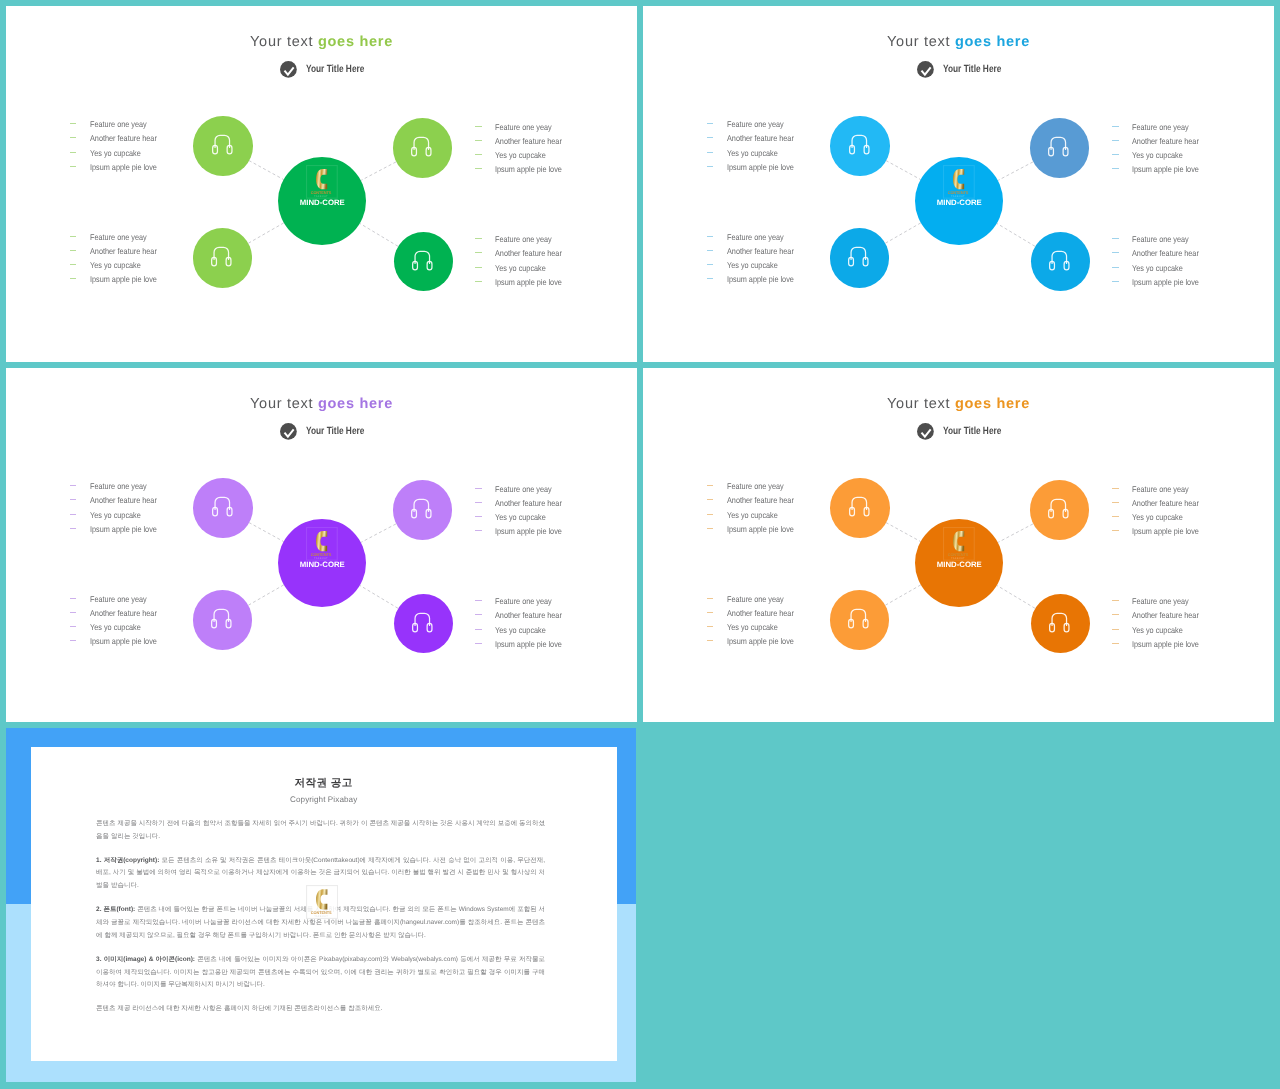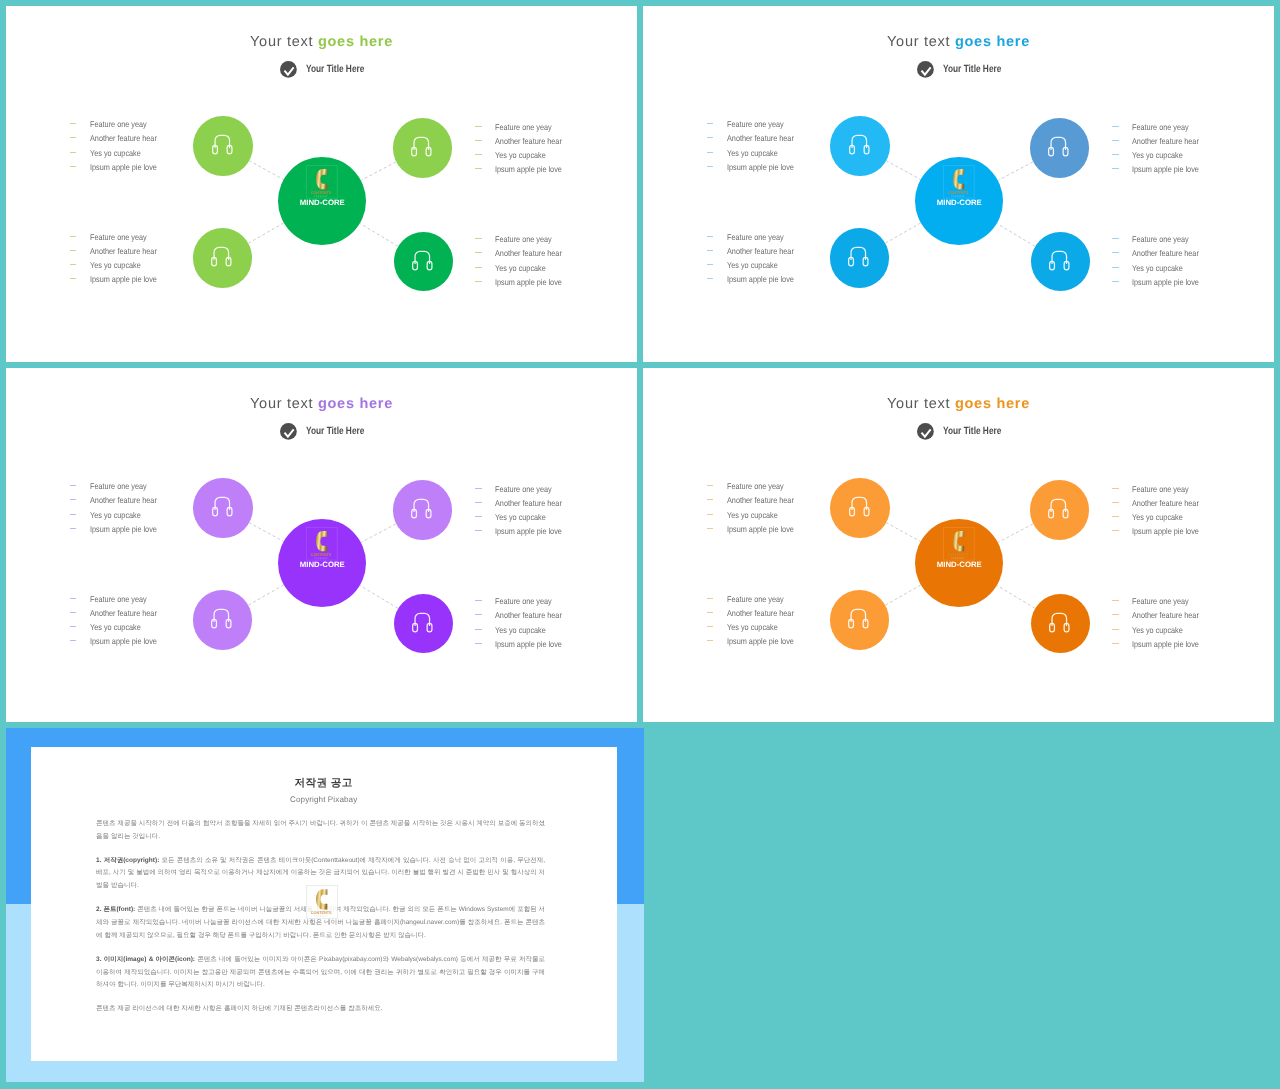--- a/index.html
+++ b/index.html
@@ -4,21 +4,21 @@
 <style>
   html,body{margin:0;padding:0;}
   body{width:1280px;height:1089px;background:#5EC8C8;font-family:"Liberation Sans",sans-serif;overflow:hidden;
     -webkit-font-smoothing:antialiased;text-rendering:geometricPrecision;}
   .stage{position:relative;width:1280px;height:1089px;transform:translateZ(0);will-change:transform;}
   .slide{position:absolute;background:#fff;overflow:hidden;}
   #slide1{left:6px;top:6px;width:631px;height:356px;}
   #slide2{left:643px;top:6px;width:631px;height:356px;}
   #slide3{left:6px;top:368px;width:631px;height:354px;}
   #slide4{left:643px;top:368px;width:631px;height:354px;}
-  #slide5{left:6px;top:728px;width:630px;height:354px;background:#42A2F7;padding-left:8px;}
+  #slide5{left:6px;top:728px;width:630px;height:354px;background:#42A2F7;}
 
   
   .headline{position:absolute;left:0;right:0;top:27.8px;text-align:center;
     font-size:14.5px;line-height:17px;letter-spacing:.72px;white-space:nowrap;}
   .headline .t1{color:#58595B;font-weight:400;}
   .headline .t2{font-weight:700;}
   .subrow{position:absolute;left:274.4px;top:54.9px;width:95px;height:18px;display:flex;align-items:center;}
   .checkicon{width:16.8px;height:16.8px;display:block;flex:none;margin-right:8.6px;}
   .subtitle{font-size:10.4px;font-weight:700;color:#4D4D4D;white-space:nowrap;
      transform:scaleX(0.80);transform-origin:left center;width:74px;}

